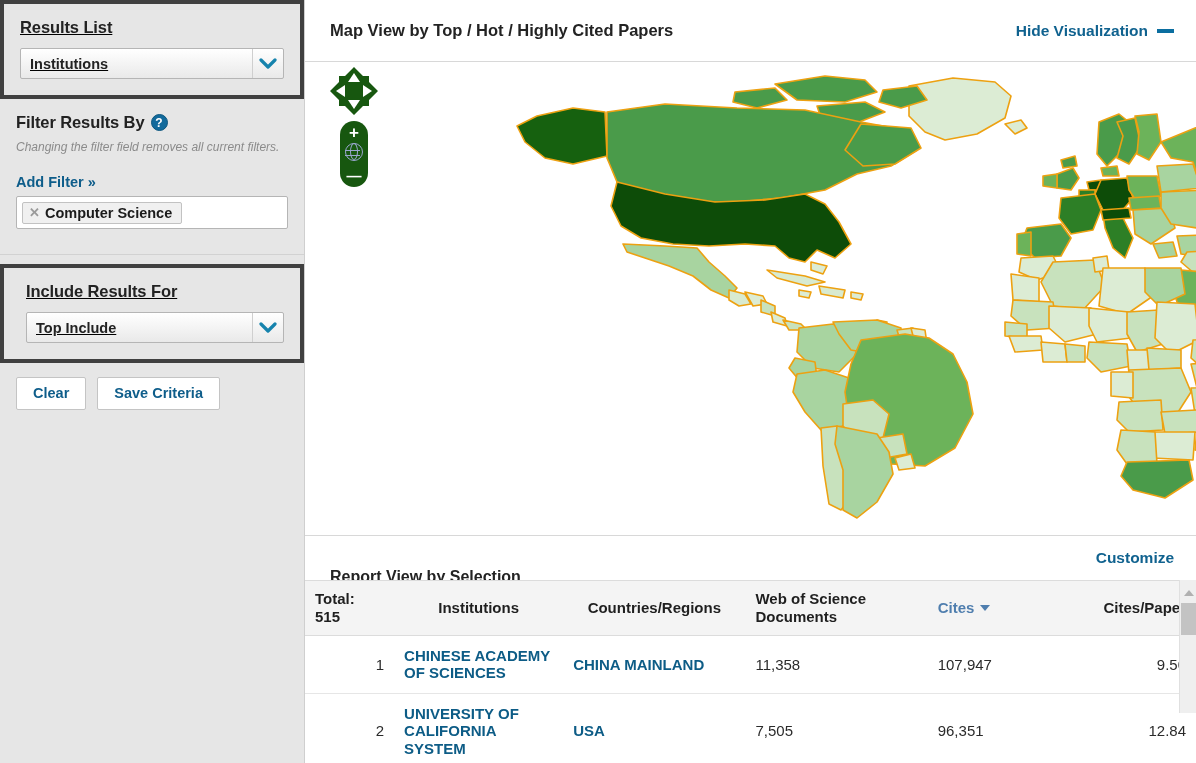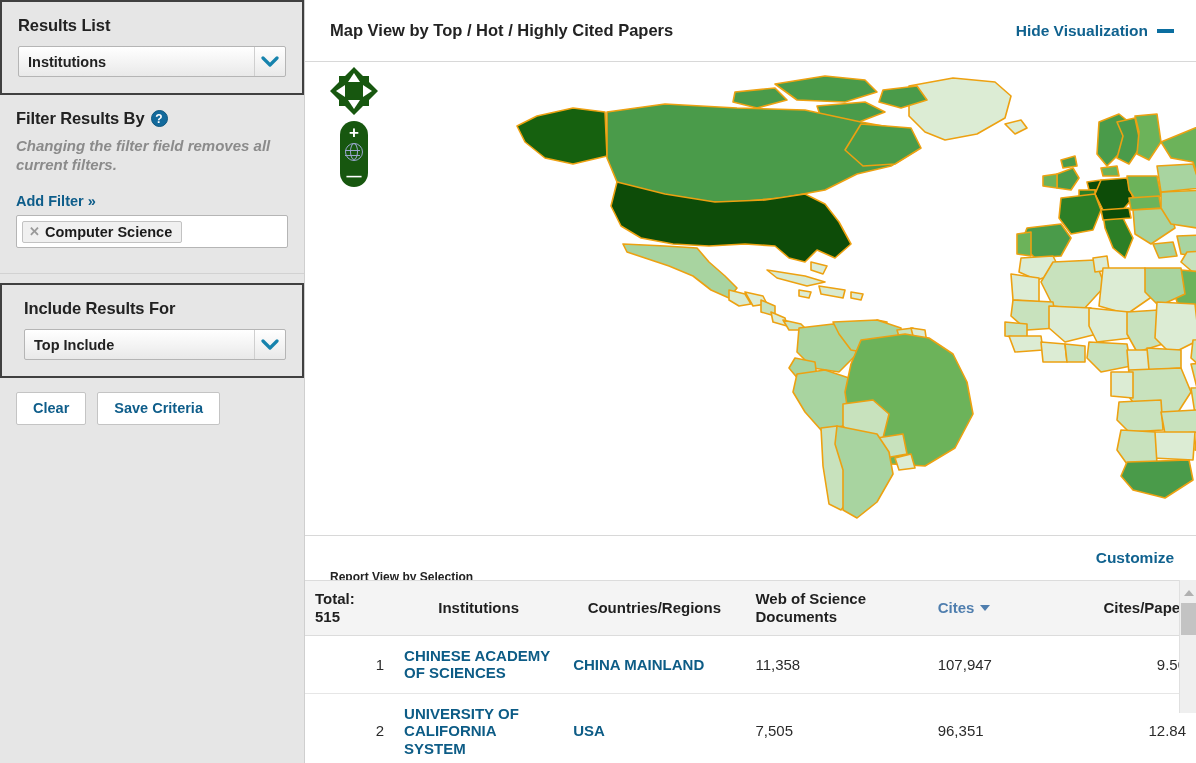--- a/index.html
+++ b/index.html
@@ -15,21 +15,21 @@
 
   
   .sidebar {
     width: 305px; height: 763px;
     background: #e6e6e6;
     border-right: 1px solid #cfcfcf;
     position: relative;
     flex: 0 0 305px;
   }
   .panel { position: relative; padding: 14px 16px 16px 16px; }
-  .panel.redbox { border: 2px solid #404040; }
+  .panel.redbox { border: 4px solid #404040; text-decoration: underline; }
   .panel-sep { border-bottom: 1px solid #d2d2d2; }
 
   .panel-title {
     font-size: 16.5px; font-weight: bold; color: #222;
     margin: 0 0 11px 0; letter-spacing: -0.1px;
   }
 
   .sel-wrap { position: relative; width: 100%; height: 31px; }
   .sel-box {
     width: 100%; height: 31px;
@@ -54,21 +54,21 @@
   .filter-hdr .panel-title { margin: 0; }
   .help-icon {
     width: 17px; height: 17px; border-radius: 50%;
     background: #136a9c;
     color: #fff; font-size: 12px; font-weight: bold;
     display: flex; align-items: center; justify-content: center;
     cursor: pointer; line-height: 1;
     border: 1px solid #0e577f;
   }
   .filter-note {
-    font-size: 15px; font-style: italic; font-weight: bold;
+    font-size: 12px; font-style: italic; font-weight: normal;
     color: #8b8b8b; line-height: 1.28; margin-bottom: 10px;
   }
   .add-filter {
     font-size: 14.5px; font-weight: bold; color: #0e5d8a;
     text-decoration: none; display: inline-block; margin-bottom: 6px;
     cursor: pointer;
   }
   .chip-box {
     background: #fff; border: 1px solid #b5b5b5; border-radius: 2px;
     min-height: 33px; padding: 4px 5px; display: flex; align-items: center;
@@ -127,21 +127,21 @@
   }
   .zoom-globe::before { left: 4px; top: -1.5px; width: 6px; height: 15px; }
   .zoom-globe::after { left: -1.5px; top: 5.5px; width: 15px; height: 4px; border-radius: 0; border-left: 0; border-right: 0; }
 
   
   .report-head {
     height: 45px; border-top: 1px solid #d8d8d8;
     display: flex; align-items: center; justify-content: space-between;
     padding: 0 22px 0 25px;
   }
-  .report-title { font-size: 12px; font-weight: bold; color: #232323; margin-top: 37px; }
+  .report-title { font-size: 16px; font-weight: bold; color: #232323; margin-top: 37px; }
   .customize { font-size: 15.5px; font-weight: bold; color: #10628f; cursor: pointer; }
 
   .tbl-wrap { position: relative; }
   table.rpt { width: 100%; border-collapse: collapse; table-layout: fixed; }
   table.rpt thead th {
     background: #f4f4f4;
     border-top: 1px solid #dcdcdc; border-bottom: 1px solid #dcdcdc;
     font-size: 15px; font-weight: bold; color: #1f1f1f;
     padding: 9px 10px; vertical-align: middle; line-height: 1.2;
   }

